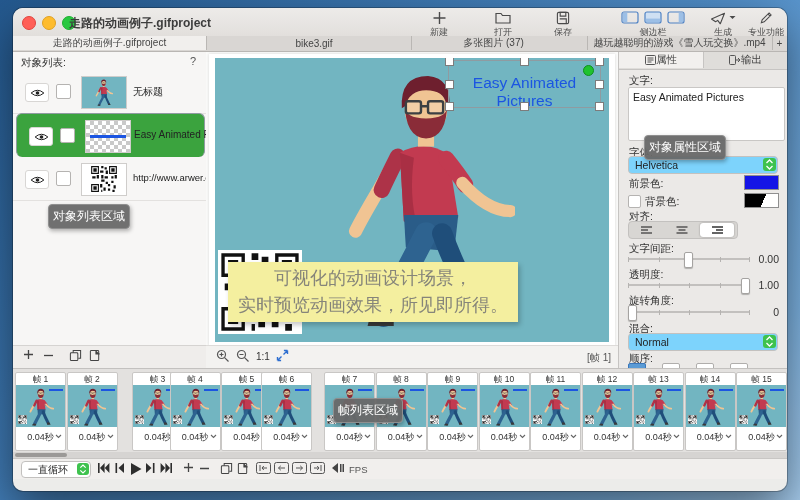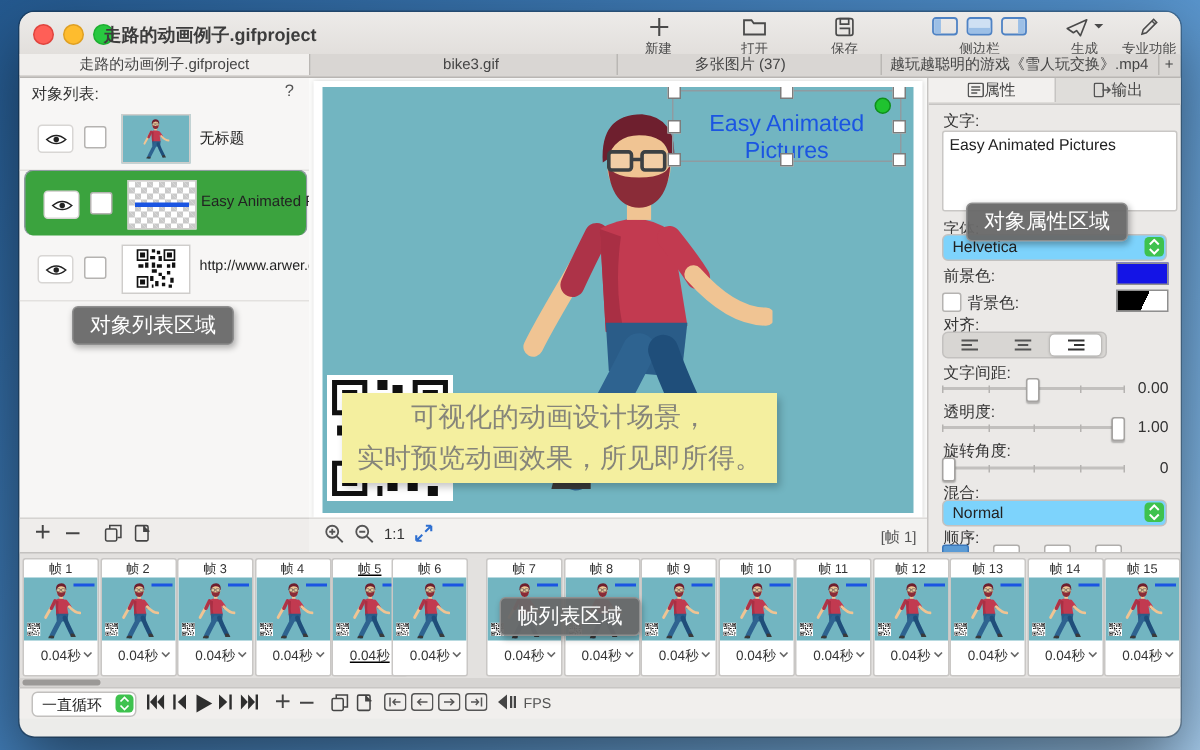--- a/index.html
+++ b/index.html
@@ -32,21 +32,21 @@
   .obj-row.sel{left:3px;width:187px;background:#3ba33e;border-radius:6px;border-bottom:none;}
   .eyebox{position:absolute;left:12px;top:13px;width:22px;height:17px;background:#fff;border:1px solid #d8d6d4;border-radius:3px;display:flex;align-items:center;justify-content:center;}
   .chk{position:absolute;left:43px;top:14px;width:13px;height:13px;background:#fff;border:1px solid #b5b3b1;border-radius:2px;}
   .thumb{position:absolute;left:68px;top:6px;width:44px;height:31px;border:1px solid #cfcdcb;background:#72b5c1;overflow:hidden;}
   .obj-lab{position:absolute;left:120px;top:15px;font-size:10px;color:#222;white-space:nowrap;}
   .checker{background:#fff;background-image:linear-gradient(45deg,#c9c9c9 25%,transparent 25%,transparent 75%,#c9c9c9 75%),linear-gradient(45deg,#c9c9c9 25%,transparent 25%,transparent 75%,#c9c9c9 75%);background-size:8px 8px;background-position:0 0,4px 4px;}
   .sb-foot{position:absolute;left:0;bottom:0;width:193px;height:22px;background:#efedeb;border-top:1px solid #d5d3d1;}
   .sb-foot span{position:absolute;top:3px;color:#444;}
   
   .callout{position:absolute;background:rgba(104,104,104,.95);border:1px solid #8f8f8f;border-radius:4px;color:#fff;
-    font-size:14px;padding:3px 11px;white-space:nowrap;box-shadow:1px 2px 4px rgba(0,0,0,.3);z-index:30;}
+    font-size:12px;padding:3px 4px;white-space:nowrap;box-shadow:1px 2px 4px rgba(0,0,0,.3);z-index:30;}
   
   .doc{position:absolute;left:3px;top:2px;width:406px;height:292px;background:#fff;box-shadow:0 0 3px rgba(0,0,0,.15);}
   .teal{position:absolute;left:6px;top:4px;right:6px;bottom:4px;background:#72b5c1;overflow:hidden;}
   .sel{position:absolute;border:1px solid #8f9ba1;}
   .hnd{position:absolute;width:7px;height:7px;background:#fff;border:1px solid #7c7c7c;}
   .greendot{position:absolute;width:9px;height:9px;border-radius:50%;background:#1fc32f;border:1px solid #0f8f1d;}
   .canvas-text{position:absolute;width:100%;text-align:center;font-size:15.5px;color:#1b55e2;}
   .ycall{position:absolute;background:#f4ef9f;color:#86857a;text-align:center;font-size:18px;line-height:27px;
     padding:3px 10px;box-shadow:2px 3px 5px rgba(0,0,0,.22);z-index:20;white-space:nowrap;}
   .doc-foot{position:absolute;left:0;bottom:0;width:100%;height:22px;background:#f3f2f0;border-top:1px solid #dddbd9;}
@@ -534,21 +534,21 @@
               <use href="#qr"></use>
             </svg>
             <span class="minitext"></span>
           </div>
           <div class="ffoot"><span>0.04秒</span><span class="chev">
               <svg width="7" height="5" viewBox="0 0 7 5">
                 <path d="M1 1l2.5 2.5L6 1" stroke="#666" fill="none" stroke-width="1.1"></path>
               </svg>
             </span></div>
         </div>
-        <div class="fcard" style="left: 105px;">
+        <div class="fcard" style="left: 119px;">
           <div class="fhead">帧 3</div>
           <div class="fthumb">
             <svg class="miniman" viewBox="0 0 180 270">
               <use href="#man"></use>
             </svg>
             <svg class="miniqr" viewBox="0 0 25 25">
               <use href="#qr"></use>
             </svg>
             <span class="minitext"></span>
           </div>
@@ -568,21 +568,21 @@
               <use href="#qr"></use>
             </svg>
             <span class="minitext"></span>
           </div>
           <div class="ffoot"><span>0.04秒</span><span class="chev">
               <svg width="7" height="5" viewBox="0 0 7 5">
                 <path d="M1 1l2.5 2.5L6 1" stroke="#666" fill="none" stroke-width="1.1"></path>
               </svg>
             </span></div>
         </div>
-        <div class="fcard" style="left: 208px; text-decoration: underline;">
+        <div class="fcard" style="left: 208px;">
           <div class="fhead">帧 5</div>
           <div class="fthumb">
             <svg class="miniman" viewBox="0 0 180 270">
               <use href="#man"></use>
             </svg>
             <svg class="miniqr" viewBox="0 0 25 25">
               <use href="#qr"></use>
             </svg>
             <span class="minitext"></span>
           </div>

